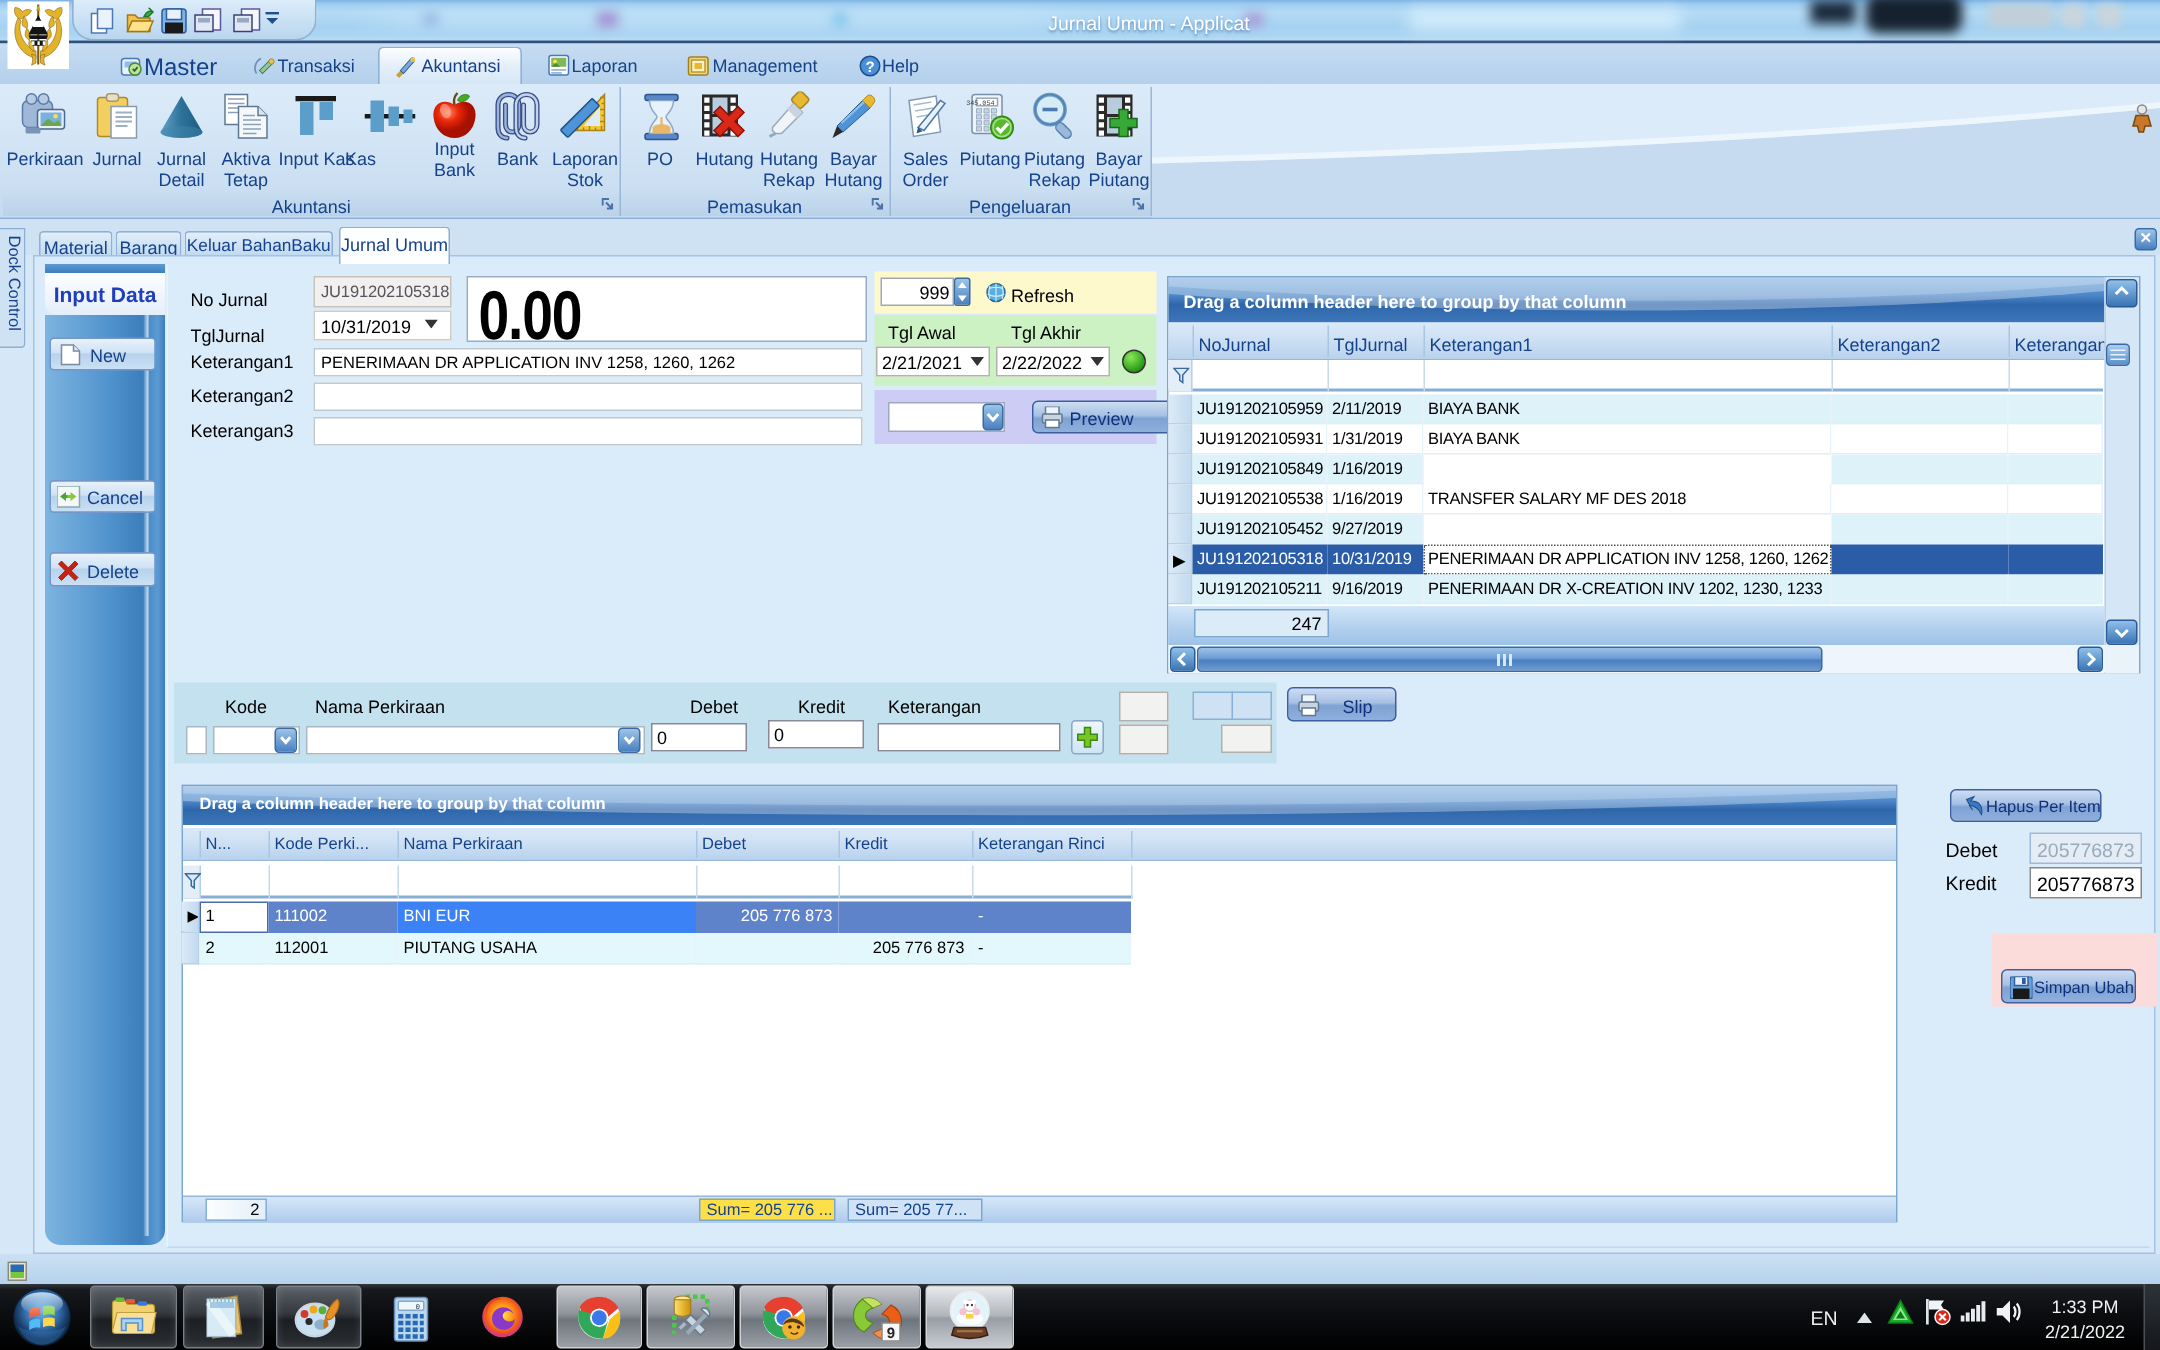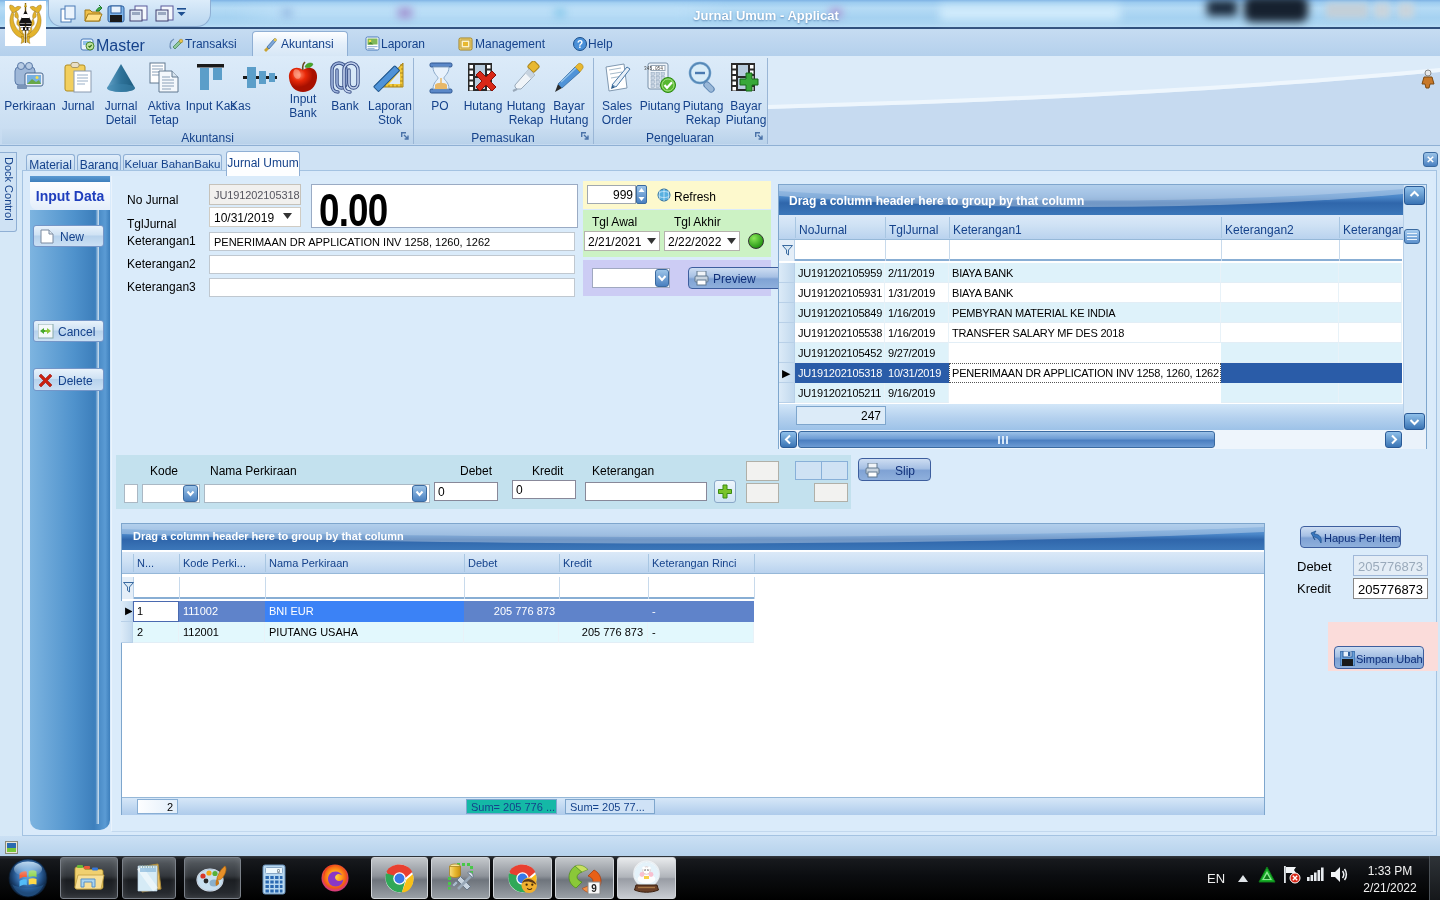--- a/index.html
+++ b/index.html
@@ -37,21 +37,21 @@
 <div class="a" style="left:282px;top:9px;width:10px;height:8px;background:#8fb4e0;filter:blur(4px)"></div>
 <div class="a" style="left:555px;top:9px;width:10px;height:8px;background:#7fc4e8;filter:blur(4px)"></div>
 <div class="a" style="left:830px;top:9px;width:12px;height:8px;background:#a98fd0;filter:blur(4px)"></div>
 <div class="a" style="left:940px;top:6px;width:180px;height:14px;background:#d2ecfc;filter:blur(5px)"></div>
 <div class="a" style="left:1207px;top:0;width:30px;height:16px;background:#1b2b3e;filter:blur(4px)"></div>
 <div class="a" style="left:1244px;top:-4px;width:64px;height:26px;background:#16212f;border-radius:8px;filter:blur(4px)"></div>
 <div class="a" style="left:1326px;top:3px;width:42px;height:15px;background:#c3cfd8;border-radius:3px;filter:blur(3px)"></div>
 <div class="a" style="left:1374px;top:3px;width:16px;height:15px;background:#c9d4dc;border-radius:3px;filter:blur(3px)"></div>
 <div class="a" style="left:1398px;top:3px;width:16px;height:15px;background:#c9d4dc;border-radius:3px;filter:blur(3px)"></div>
 </div>
-<div class="a" style="left:92px;top:8px;width:1348px;text-align:center;color:#fff;font-weight:bold;font-size:13px;text-shadow:0 1px 2px #5a87b5">Jurnal Umum - Applicat</div>
+<div class="a" style="left:92px;top:8px;width:1348px;text-align:center;color:#fff;font-weight:normal;font-size:13px;text-shadow:0 1px 2px #5a87b5">Jurnal Umum - Applicat</div>
 
 <div class="a" style="left:48px;top:0;width:163px;height:27px;background:linear-gradient(180deg,#dcecfa,#b9d6ef);border:1px solid #8fafd4;border-top:none;border-radius:0 0 14px 14px"></div>
 <div id="qat">
 <svg class="a" style="left:60px;top:5px" width="130" height="19" viewBox="0 0 130 19">
 
  <g>
   <rect x="1" y="4" width="10" height="13" fill="#fff" stroke="#4a7ab5"></rect>
   <rect x="5" y="1" width="10" height="13" fill="#eaf3fc" stroke="#4a7ab5"></rect>
  </g>
 
@@ -528,21 +528,20 @@
           <div class="t1 wh br">JU191202105931</div>
           <div class="t2 wh br">1/31/2019</div>
           <div class="t3 wh br">BIAYA BANK</div>
           <div class="t4 wh br"></div>
           <div class="t5 wh br"></div>
         </div>
 <div class="tr" style="top:303px">
           <div class="ti"></div>
           <div class="t1 cy br">JU191202105849</div>
           <div class="t2 cy br">1/16/2019</div>
-          <div class="t3 cy br">PEMBYRAN MATERIAL KE INDIA</div>
           <div class="t4 cy br"></div>
           <div class="t5 cy br"></div>
         </div>
 <div class="tr" style="top:323px">
           <div class="ti"></div>
           <div class="t1 wh br">JU191202105538</div>
           <div class="t2 wh br">1/16/2019</div>
           <div class="t3 wh br">TRANSFER SALARY MF DES 2018</div>
           <div class="t4 wh br"></div>
           <div class="t5 wh br"></div>
@@ -559,20 +558,21 @@
           <div class="t1" style="background:#2a5ca8;color:#fff">JU191202105318</div>
           <div class="t2" style="background:#2a5ca8;color:#fff">10/31/2019</div>
           <div class="t3" style="background:#fff;outline:1px dotted #555;outline-offset:-1px">PENERIMAAN DR APPLICATION INV 1258, 1260, 1262</div>
           <div class="t4" style="background:#2a5ca8"></div>
           <div class="t5" style="background:#2a5ca8"></div>
         </div>
 <div class="tr" style="top:383px">
           <div class="ti"></div>
           <div class="t1 cy br">JU191202105211</div>
           <div class="t2 cy br">9/16/2019</div>
+          <div class="t3 cy br">PENERIMAAN DR X-CREATION INV 1202, 1230, 1233</div>
           <div class="t4 cy br"></div>
           <div class="t5 cy br"></div>
         </div>
 </div>
 
 <div class="a" style="left:779px;top:403px;width:624px;height:27px;background:linear-gradient(180deg,#d2e6f8 0%,#b3d0ee 55%,#9dc2e8 100%);border-top:1px solid #fff"></div>
 <div class="a" style="left:796px;top:406px;width:90px;height:19px;background:#dcebf8;border:1px solid #7ea6cd;font-size:12px;text-align:right;padding:2px 4px 0 0;color:#000">247</div>
 
 <div class="a" style="left:779px;top:430px;width:624px;height:19px;background:#eef5fc"></div>
 <div class="a" style="left:780px;top:431px;width:17px;height:17px;background:linear-gradient(180deg,#8fc0ea,#3a74b4);border:1px solid #2a5a96;border-radius:3px"><svg width="15" height="15" viewBox="0 0 15 15">
@@ -686,21 +686,21 @@
         <div class="b1 br" style="background:#e2f8fd">2</div>
         <div class="b2 br" style="background:#e2f8fd">112001</div>
         <div class="b3 br" style="background:#e2f8fd">PIUTANG USAHA</div>
         <div class="b4 br" style="background:#e2f8fd"></div>
         <div class="b5 br" style="background:#e2f8fd;text-align:right;padding-right:4px">205 776 873</div>
         <div class="b6 br" style="background:#e2f8fd">-</div>
       </div>
 
 <div class="a" style="left:122px;top:797px;width:1142px;height:18px;background:linear-gradient(180deg,#d6e7f8,#aecbeb);border-top:1px solid #96b8d8"></div>
 <div class="a" style="left:137px;top:799px;width:41px;height:15px;background:linear-gradient(90deg,#fdfeff,#e2eefa);border:1px solid #88aed4;font-size:11px;text-align:right;padding:1px 4px 0 0">2</div>
-<div class="a nv" style="left:466px;top:799px;width:91px;height:15px;background:#14b8a6;border:1px solid #7ea6cd;font-size:11px;padding:1px 0 0 4px">Sum= 205 776 ...</div>
+<div class="a nv" style="left:466px;top:799px;width:91px;height:15px;background:#fde047;border:1px solid #7ea6cd;font-size:11px;padding:1px 0 0 4px">Sum= 205 776 ...</div>
 <div class="a nv" style="left:565px;top:799px;width:90px;height:15px;background:#cfe2f6;border:1px solid #7ea6cd;font-size:11px;padding:1px 0 0 4px">Sum= 205 77...</div>
 </div>
 <div id="rightctrl">
 <div class="a btn2" style="left:1300px;top:526px;width:101px;height:22px">
  <svg class="a" style="left:7px;top:3px" width="16" height="16" viewBox="0 0 16 16">
           <path d="M3 3 L8 1 L6 4 C12 4 14 8 13 13 C11 9 9 7 5 7 L7 10 Z" fill="#3a78c0" stroke="#1c4f8a" stroke-width=".7"></path>
         </svg>
  <span class="a" style="left:23px;top:5px;font-size:11px">Hapus Per Item</span>
 </div>
 <div class="a" style="left:1297px;top:559px;font-size:13px">Debet</div>

